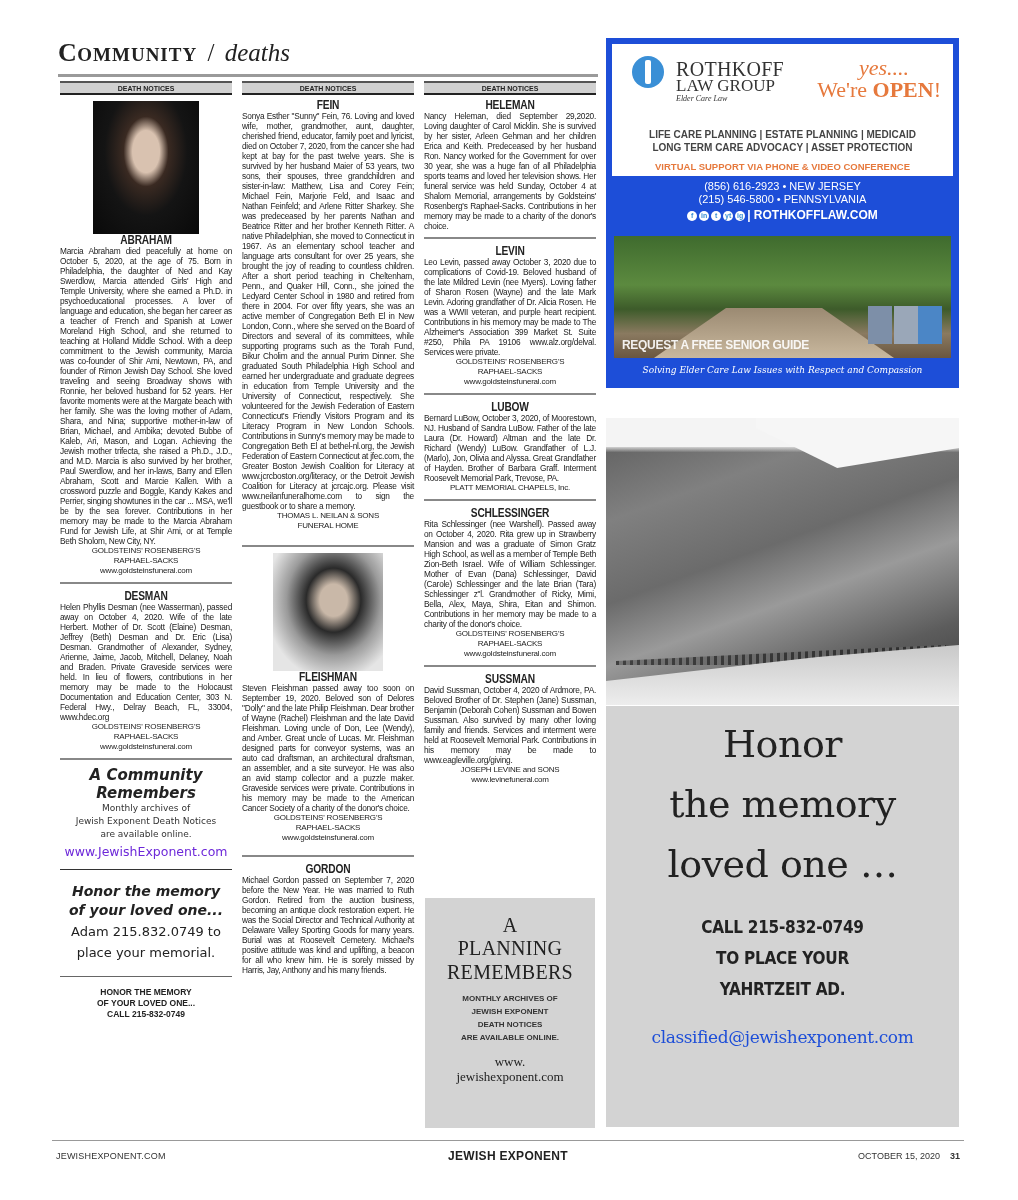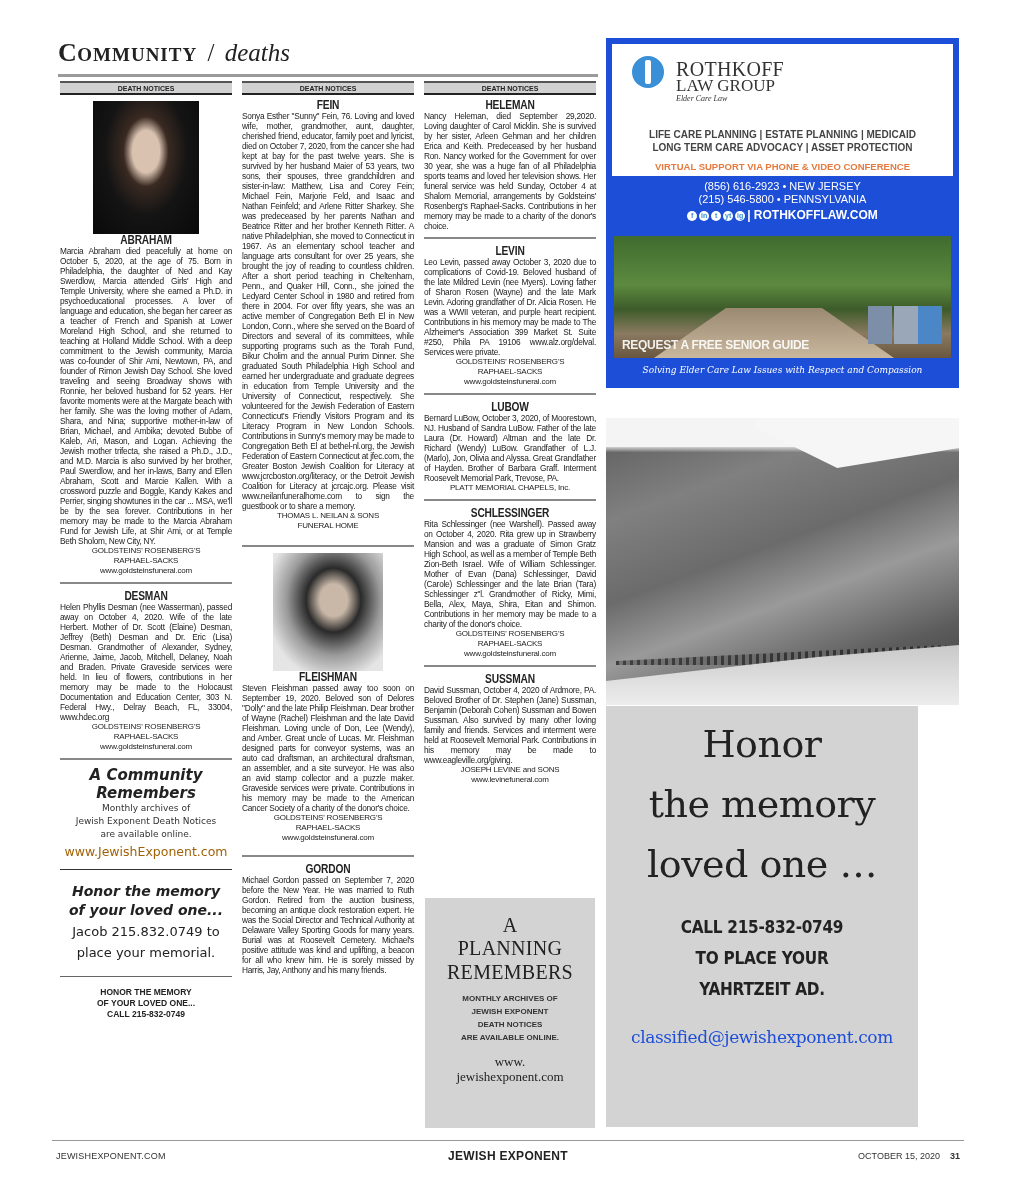--- a/index.html
+++ b/index.html
@@ -27,21 +27,21 @@
   .notice .home { font-size: 8px; line-height: 10px; text-align: center; letter-spacing: -0.2px; }
   .sep { height: 2px; background: #888; margin: 6px 0 6px 0; }
 
   .photo { background: #111; margin: 0 auto; position: relative; overflow: hidden; }
   .photo-abraham { width: 106px; height: 133px; margin-top: 6px; background: radial-gradient(ellipse at 50% 38%, #d9c2b0 0 18%, #3a2a22 30%, #141414 55%, #090909 100%); }
   .photo-fleishman { width: 110px; height: 118px; margin-top: 4px; background: radial-gradient(ellipse at 55% 40%, #c9b8a8 0 16%, #2a2a2a 32%, #9a9a9a 55%, #e5e5e5 80%); }
 
   .promo { text-align: center; margin-top: 6px; }
   .promo .h1 { font-family: "DejaVu Sans", sans-serif; font-weight: bold; font-style: italic; font-size: 15px; line-height: 18px; color: #222; }
   .promo .p { font-family: "DejaVu Sans", sans-serif; font-size: 9px; line-height: 13px; color: #333; }
-  .promo .url { font-family: "DejaVu Sans", sans-serif; font-size: 12.5px; line-height: 18px; color: #a16207; margin-top: 2px; }
+  .promo .url { font-family: "DejaVu Sans", sans-serif; font-size: 12.5px; line-height: 18px; color: #6d28d9; margin-top: 2px; }
   .promo-rule { height: 1px; background: #333; margin: 8px 0 12px 0; }
   .honor .h1 { font-family: "DejaVu Sans", sans-serif; font-weight: bold; font-style: italic; font-size: 14px; line-height: 19px; color: #222; text-align: center; }
   .honor .p { font-family: "DejaVu Sans", sans-serif; font-size: 13px; line-height: 19px; color: #222; text-align: center; margin-top: 2px; }
   .honor-rule { height: 1px; background: #666; margin: 14px 0 10px 0; }
   .small-ad { font-size: 8.5px; font-weight: bold; text-align: center; line-height: 11px; color: #222; }
 
   .cr-box { position: absolute; left: 425px; top: 898px; width: 170px; height: 230px; background: #d3d3d3; text-align: center; padding-top: 16px; }
   .cr-box .a { font-family: "Liberation Serif", serif; font-size: 20px; line-height: 22px; color: #222; }
   .cr-box .big { font-family: "Liberation Serif", serif; font-size: 20px; line-height: 24px; color: #222; letter-spacing: 0.3px; }
   .cr-box .small { font-size: 8px; font-weight: bold; line-height: 13px; color: #333; margin-top: 8px; }
@@ -71,21 +71,21 @@
   .law-tagline { position: absolute; left: 0; top: 327px; width: 100%; text-align: center; color: #fff; font-family: "DejaVu Serif", serif; font-style: italic; font-weight: normal; font-size: 9px; }
 
   .wall-photo { position: absolute; left: 606px; top: 418px; width: 353px; height: 287px; background:
     linear-gradient(180deg, #f4f4f4 0 10%, #d8d8d8 10%, transparent 12%),
     linear-gradient(160deg, #5a5a5a 0%, #808080 25%, #6b6b6b 45%, #9a9a9a 60%, #5c5c5c 80%, #3a3a3a 100%);
     overflow: hidden; }
   .wall-photo .sky { position: absolute; left: 150px; top: 0; width: 203px; height: 50px; background: #f6f6f6; clip-path: polygon(0 0, 100% 0, 100% 60%, 40% 100%, 0 20%); }
   .wall-photo .ground { position: absolute; left: 0; bottom: 0; width: 100%; height: 60px; background: linear-gradient(180deg, #c9c9c9, #ededed); clip-path: polygon(0 60%, 60% 20%, 100% 0, 100% 100%, 0 100%); }
   .wall-photo .crowd { position: absolute; left: 10px; bottom: 40px; width: 330px; height: 20px; background: repeating-linear-gradient(90deg, #222 0 3px, #666 3px 7px); opacity: 0.75; clip-path: polygon(0 80%, 60% 30%, 100% 0, 100% 100%, 0 100%); }
 
-  .honor-ad { position: absolute; left: 606px; top: 706px; width: 312px; height: 421px; background: #d3d3d3; text-align: center; }
+  .honor-ad { position: absolute; left: 606px; top: 706px; width: 353px; height: 421px; background: #d3d3d3; text-align: center; }
   .honor-ad .serif { font-family: "DejaVu Serif", serif; color: #222; font-size: 38px; line-height: 60px; letter-spacing: -0.5px; }
   .honor-ad .serif.first { margin-top: 8px; }
   .honor-ad .call { font-family: "DejaVu Sans", sans-serif; font-weight: bold; color: #222; font-size: 17px; line-height: 31px; margin-top: 18px; letter-spacing: -0.3px; transform: scaleX(0.9); }
   .honor-ad .email { font-family: "DejaVu Serif", serif; color: #1d4ed8; font-size: 17px; line-height: 20px; margin-top: 22px; letter-spacing: -0.4px; }
 
   .footer { position: absolute; left: 52px; top: 1140px; width: 912px; border-top: 1px solid #999; height: 30px; }
   .footer .left { position: absolute; left: 4px; top: 10px; font-size: 9px; letter-spacing: 0.2px; color: #333; }
   .footer .center { position: absolute; left: 0; width: 100%; text-align: center; top: 8px; font-size: 12px; font-weight: bold; letter-spacing: 0.3px; color: #222; }
   .footer .right { position: absolute; right: 4px; top: 10px; font-size: 9px; color: #333; }
   .footer .right b { margin-left: 10px; font-weight: bold; }
@@ -126,21 +126,21 @@
     <div class="h1">Remembers</div>
     <div class="p">Monthly archives of</div>
     <div class="p">Jewish Exponent Death Notices</div>
     <div class="p">are available online.</div>
     <div class="url">www.JewishExponent.com</div>
   </div>
   <div class="promo-rule"></div>
   <div class="honor">
     <div class="h1">Honor the memory</div>
     <div class="h1">of your loved one...</div>
-    <div class="p">Jacob 215.832.0749 to</div>
+    <div class="p">Adam 215.832.0749 to</div>
     <div class="p">place your memorial.</div>
   </div>
   <div class="honor-rule"></div>
   <div class="small-ad">
     <div>HONOR THE MEMORY</div>
     <div>OF YOUR LOVED ONE...</div>
     <div>CALL 215-832-0749</div>
   </div>
 </div>
 
@@ -221,20 +221,24 @@
   </div>
 </div>
 
 <div class="law-ad">
   <div class="top">
     <div class="law-logo-circle"></div>
     <div class="law-name">
       <div class="l1">ROTHKOFF</div>
       <div class="l2">LAW GROUP</div>
       <div class="l3">Elder Care Law</div>
+    </div>
+    <div class="law-open">
+      <div class="yes">yes....</div>
+      <div class="open"><span>We're</span> <b>OPEN</b><span>!</span></div>
     </div>
     <div class="law-services">
       <div>LIFE CARE PLANNING | ESTATE PLANNING | MEDICAID</div>
       <div>LONG TERM CARE ADVOCACY | ASSET PROTECTION</div>
       <div class="law-virtual">VIRTUAL SUPPORT VIA PHONE &amp; VIDEO CONFERENCE</div>
     </div>
   </div>
   <div class="law-contact">
     <div>(856) 616-2923 • NEW JERSEY</div>
     <div>(215) 546-5800 • PENNSYLVANIA</div>

